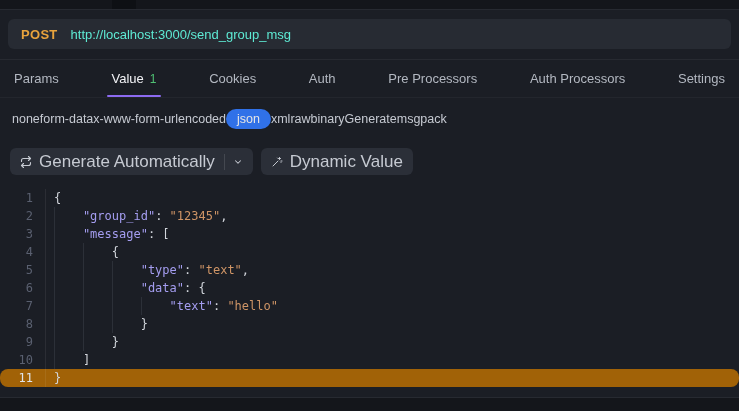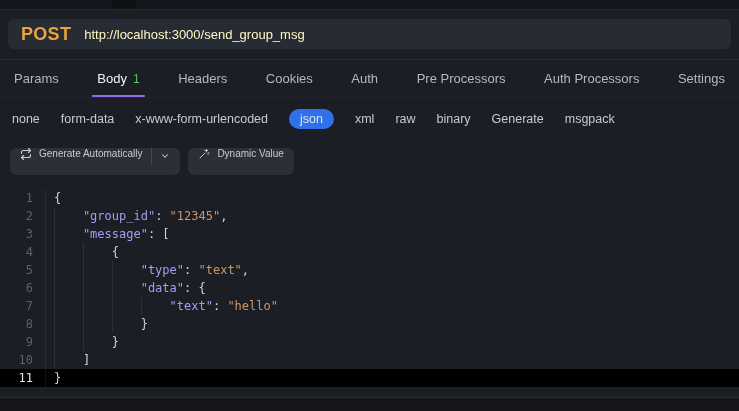--- a/index.html
+++ b/index.html
@@ -35,24 +35,24 @@
     align-items: center;
     padding: 0 13px;
     gap: 13px;
     font-size: 13px;
     cursor: text;
   }
   .method {
     color: var(--method, #e8a33d);
     font-weight: 700;
     letter-spacing: .3px;
-    font-size: 18px;
+    font-size: 13px;
     cursor: pointer;
   }
-  .url-text { color: #fef9c3; }
+  .url-text { color: #5eead4; }
 
   .tabs {
     display: flex;
     align-items: stretch;
     justify-content: space-between;
     padding: 0 14px;
     height: 38px;
     border-bottom: 1px solid #23262d;
     gap: 8px;
   }
@@ -73,46 +73,46 @@
     left: -5px; right: -5px; bottom: 0;
     height: 2px;
     border-radius: 2px;
     background: var(--accent-underline, #8d6bf2);
   }
   .tab-badge { color: var(--badge, #4fc173); font-size: 12px; }
 
   .body-types {
     display: flex;
     align-items: center;
-    gap: 21px;
     padding: 11px 12px 9px;
     font-size: 12.5px;
   }
   .btype { color: #c6cad2; cursor: pointer; }
   .btype.selected {
     background: var(--selected-pill, #3071e8);
     color: #e5e5e5;
     padding: 3px 11px;
     border-radius: 20px;
   }
 
   .toolbar {
     display: flex;
     align-items: center;
     gap: 8px;
     padding: 10px 10px 10px;
   }
   .btn {
     display: flex;
+    align-items: center;
     gap: 7px;
     background: #2b2f38;
     border-radius: 6px;
     padding: 0 10px;
     height: 27px;
-    font-size: 10px;
+    font-size: 17px;
     color: #c6cad2;
     cursor: pointer;
   }
   .btn svg { display: block; }
   .btn .chev-wrap {
     display: flex;
     align-items: center;
     margin-left: 2px;
     padding-left: 8px;
     border-left: 1px solid rgba(255,255,255,0.12);
@@ -123,21 +123,21 @@
     padding-top: 4px;
     font-family: "DejaVu Sans Mono", monospace;
     font-size: 12px;
     line-height: 18px;
   }
   .code-row {
     display: flex;
     height: 18px;
     white-space: pre;
   }
-  .code-row.active { background: #000000; }
+  .code-row.active { background: #a16207; border-radius: 8px; }
   .gutter {
     flex: 0 0 46px;
     width: 46px;
     text-align: right;
     padding-right: 12px;
     color: #5a6070;
     border-right: 1px solid rgba(255,255,255,0.07);
     user-select: none;
   }
   .code-row.active .gutter { color: #e0e4ea; }
@@ -175,25 +175,22 @@
       <span class="method">POST</span>
       <span class="url-text">http://localhost:3000/send_group_msg</span>
     </div>
   </div>
 
   <div class="tabs">
       <div class="tab">
         <span class="tab-label">Params</span>
       </div>
       <div class="tab active">
-        <span class="tab-label">Body</span>
+        <span class="tab-label">Value</span>
         <span class="tab-badge">1</span>
-      </div>
-      <div class="tab">
-        <span class="tab-label">Headers</span>
       </div>
       <div class="tab">
         <span class="tab-label">Cookies</span>
       </div>
       <div class="tab">
         <span class="tab-label">Auth</span>
       </div>
       <div class="tab">
         <span class="tab-label">Pre Processors</span>
       </div>

